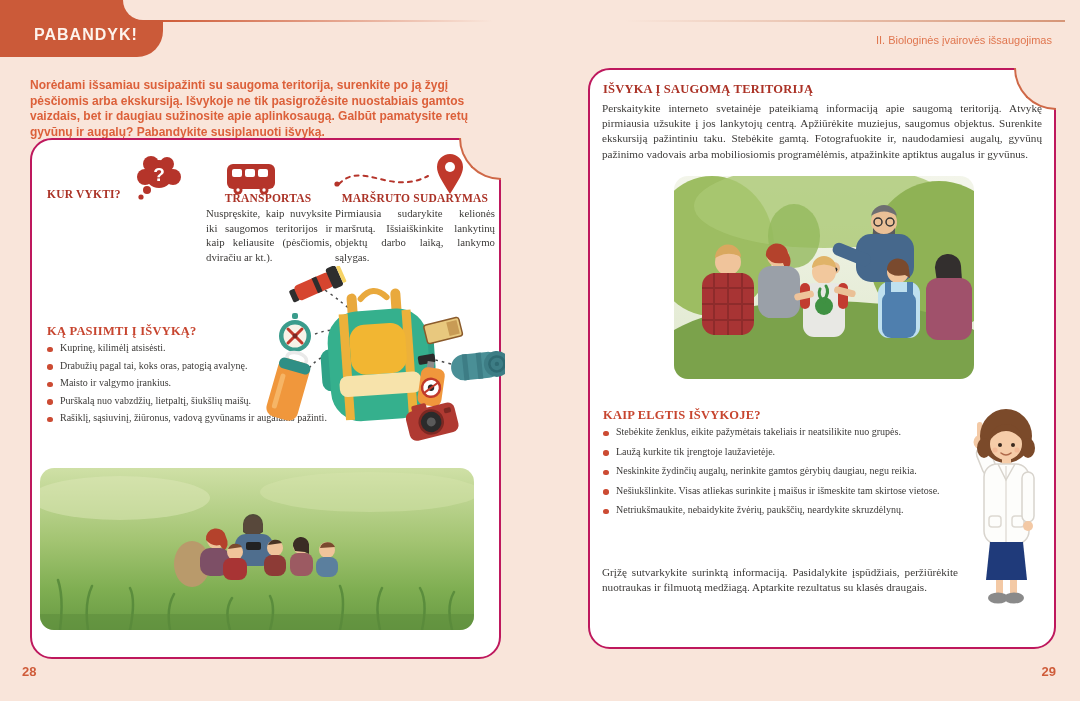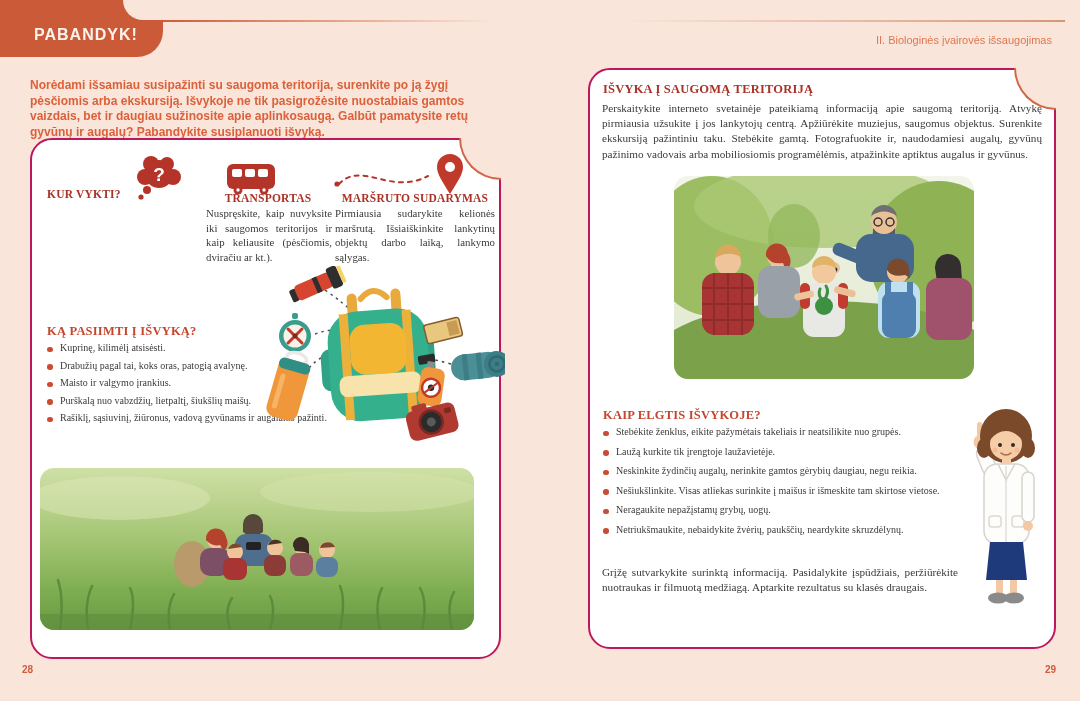--- a/index.html
+++ b/index.html
@@ -34,21 +34,21 @@
   
   .h-dark{color:#ab3226;font-weight:bold;font-size:11.5px;letter-spacing:.2px;}
   .h-red{color:#c7452f;font-weight:bold;font-size:12.5px;letter-spacing:.2px;}
   .body-txt{color:#3c3a38;font-size:10.8px;line-height:1.36;text-align:justify;}
   .abs{position:absolute;}
   ul.dots{list-style:none;margin:0;padding:0;}
   ul.dots li{position:relative;padding-left:13px;margin-bottom:6.5px;color:#3c3a38;font-size:10px;}
   ul.dots li::before{content:"";position:absolute;left:0;top:4.5px;width:5.5px;height:5.5px;
     border-radius:50%;background:#cc4b33;}
   .pageno{position:absolute;top:664px;color:#cf5c3a;font-family:"Liberation Sans",sans-serif;
-    font-weight:bold;font-size:10px;}
+    font-weight:bold;font-size:13px;}
   .photo{border-radius:14px;overflow:hidden;}
   svg{display:block;}
 </style>
 </head>
 <body>
 
 <div class="spread">
 
   <div class="banner"></div>
   <div class="banner-notch"></div>
@@ -320,21 +320,20 @@
         <rect x="120" y="116" width="20" height="7" rx="3.5" fill="#eec39a" transform="rotate(-12 130 119)"></rect>
       </svg>
     </div>
 
     <div class="abs h-red" style="left:13px;top:338px;">KAIP ELGTIS IŠVYKOJE?</div>
     <ul class="dots abs" style="left:13px;top:356px;width:436px;">
       <li style="margin-bottom:8.5px;">Stebėkite ženklus, eikite pažymėtais takeliais ir neatsilikite nuo grupės.</li>
       <li style="margin-bottom:8.5px;">Laužą kurkite tik įrengtoje laužavietėje.</li>
       <li style="margin-bottom:8.5px;">Neskinkite žydinčių augalų, nerinkite gamtos gėrybių daugiau, negu reikia.</li>
       <li style="margin-bottom:8.5px;">Nešiukšlinkite. Visas atliekas surinkite į maišus ir išmeskite tam skirtose vietose.</li>
-      <li style="margin-bottom:8.5px;">Neragaukite nepažįstamų grybų, uogų.</li>
       <li style="margin-bottom:8.5px;">Netriukšmaukite, nebaidykite žvėrių, paukščių, neardykite skruzdėlynų.</li>
     </ul>
     <div class="abs body-txt" style="left:12px;top:495px;width:356px;font-size:11.2px;">Grįžę sutvarkykite surinktą informaciją. Pasidalykite įspūdžiais, peržiūrėkite nuotraukas ir filmuotą medžiagą. Aptarkite rezultatus su klasės draugais.</div>
 
     <div class="abs" style="left:372px;top:330px;">
       <svg width="82" height="210" viewBox="0 0 82 210">
 
         <rect x="15" y="22" width="5.5" height="16" rx="2.7" fill="#f3c9a5"></rect>
         <circle cx="19" cy="42" r="7.5" fill="#f3c9a5"></circle>
         <rect x="17" y="46" width="14" height="30" rx="7" fill="#fdfdfb" stroke="#d8d4cd" stroke-width="1.5" transform="rotate(-22 24 60)"></rect>

